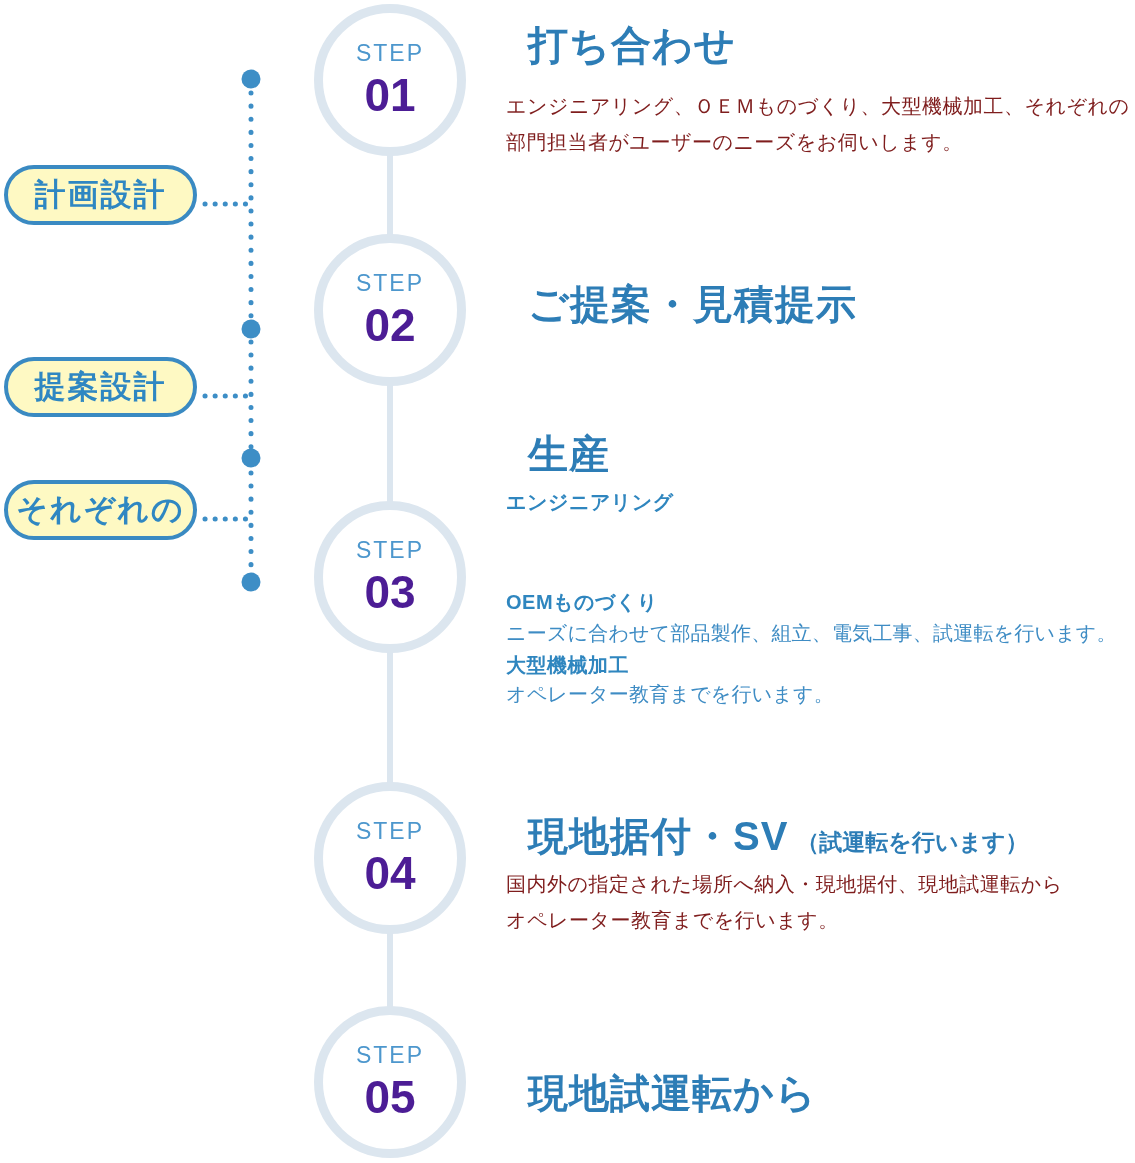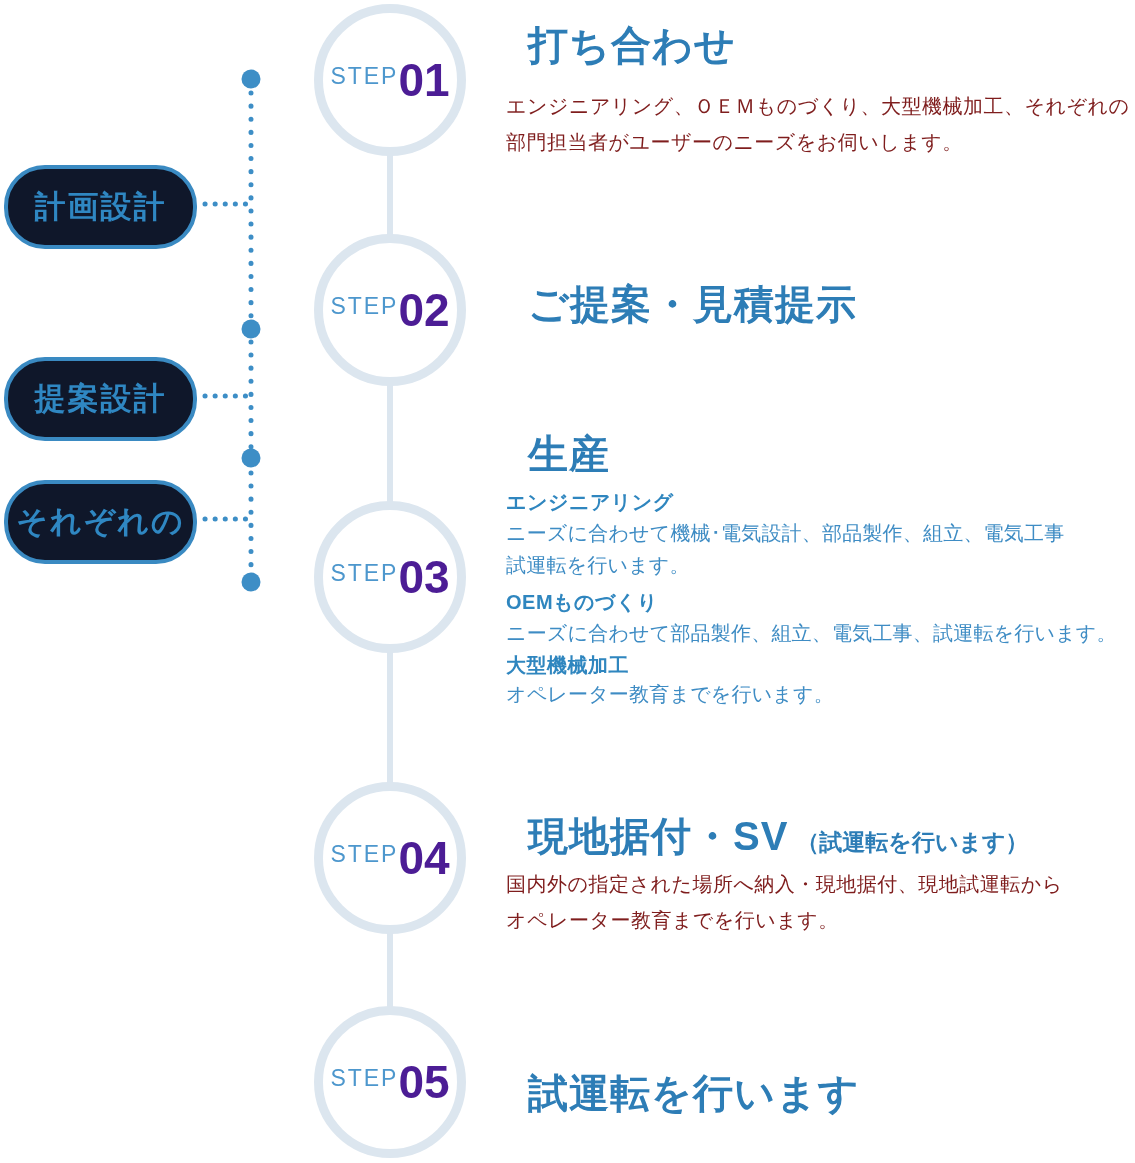--- a/index.html
+++ b/index.html
@@ -4,32 +4,32 @@
 <style>
   * { margin:0; padding:0; box-sizing:border-box; }
   body { background:#ffffff; font-family:"Liberation Sans","DejaVu Sans",sans-serif; }
   .stage { position:relative; width:1135px; height:1163px; background:#ffffff; overflow:hidden; }
 
   
   .connector { position:absolute; left:0; top:0; }
 
   
   .pill {
-    position:absolute; left:4px; width:193px; height:84px;
-    background:#0f172a; border:4px solid #3a8ac2; border-radius:41px;
+    position:absolute; left:4px; width:193px; height:60px;
+    background:#fef9c3; border:4px solid #3a8ac2; border-radius:41px;
     display:flex; align-items:center; justify-content:center;
   }
   .pill-label { font-size:31px; font-weight:700; color:#2f87c2; letter-spacing:2px; }
 
   
   .timeline-line { position:absolute; left:387px; top:80px; width:6px; height:1002px; background:#dce6ef; }
   .step-circle {
     position:absolute; left:314px; width:152px; height:152px;
     background:#ffffff; border:9px solid #dce6ef; border-radius:50%;
-    display:flex; align-items:center; justify-content:center;
+    display:flex; flex-direction:column; align-items:center; justify-content:center;
   }
   .step-word { font-size:23px; color:#4d97cd; letter-spacing:2px; line-height:1; margin-bottom:7px; }
   .step-num  { font-size:46px; font-weight:700; color:#4c1d95; line-height:1; }
 
   
   .step-title {
     position:absolute; left:506px; font-size:40px; font-weight:700;
     color:#2d7db6; letter-spacing:1px; line-height:1.15; white-space:pre;margin-left:22px;
   }
   .title-note { font-size:23px; font-weight:700; color:#2d7db6; margin-left:8px; letter-spacing:0; }
@@ -93,26 +93,24 @@
   </div>
 
   <h2 class="step-title" style="top:22px">打ち合わせ</h2>
   <p class="step-desc" style="top:88px">エンジニアリング、ＯＥＭものづくり、大型機械加工、それぞれの
 部門担当者がユーザーのニーズをお伺いします。</p>
 
   <h2 class="step-title" style="top:281px">ご提案・見積提示</h2>
 
   <h2 class="step-title" style="top:431px">生産</h2>
   <h3 class="section-head" style="top:489px">エンジニアリング</h3>
-  <p class="section-desc" style="top:517px">ニーズに合わせて機械･電気設計、部品製作、組立、電気工事
-試運転を行います。</p>
   <h3 class="section-head" style="top:589px">OEMものづくり</h3>
   <p class="section-desc" style="top:617px">ニーズに合わせて部品製作、組立、電気工事、試運転を行います。</p>
   <h3 class="section-head" style="top:652px">大型機械加工</h3>
   <p class="section-desc" style="top:678px">オペレーター教育までを行います。</p>
 
   <h2 class="step-title" style="top:813px"><span>現地据付・SV</span><span class="title-note">（試運転を行います）</span></h2>
   <p class="step-desc" style="top:866px">国内外の指定された場所へ納入・現地据付、現地試運転から
 オペレーター教育までを行います。</p>
 
-  <h2 class="step-title" style="top:1070px">試運転を行います</h2>
+  <h2 class="step-title" style="top:1070px">現地試運転から</h2>
 
 </div>
 
 </body></html>

